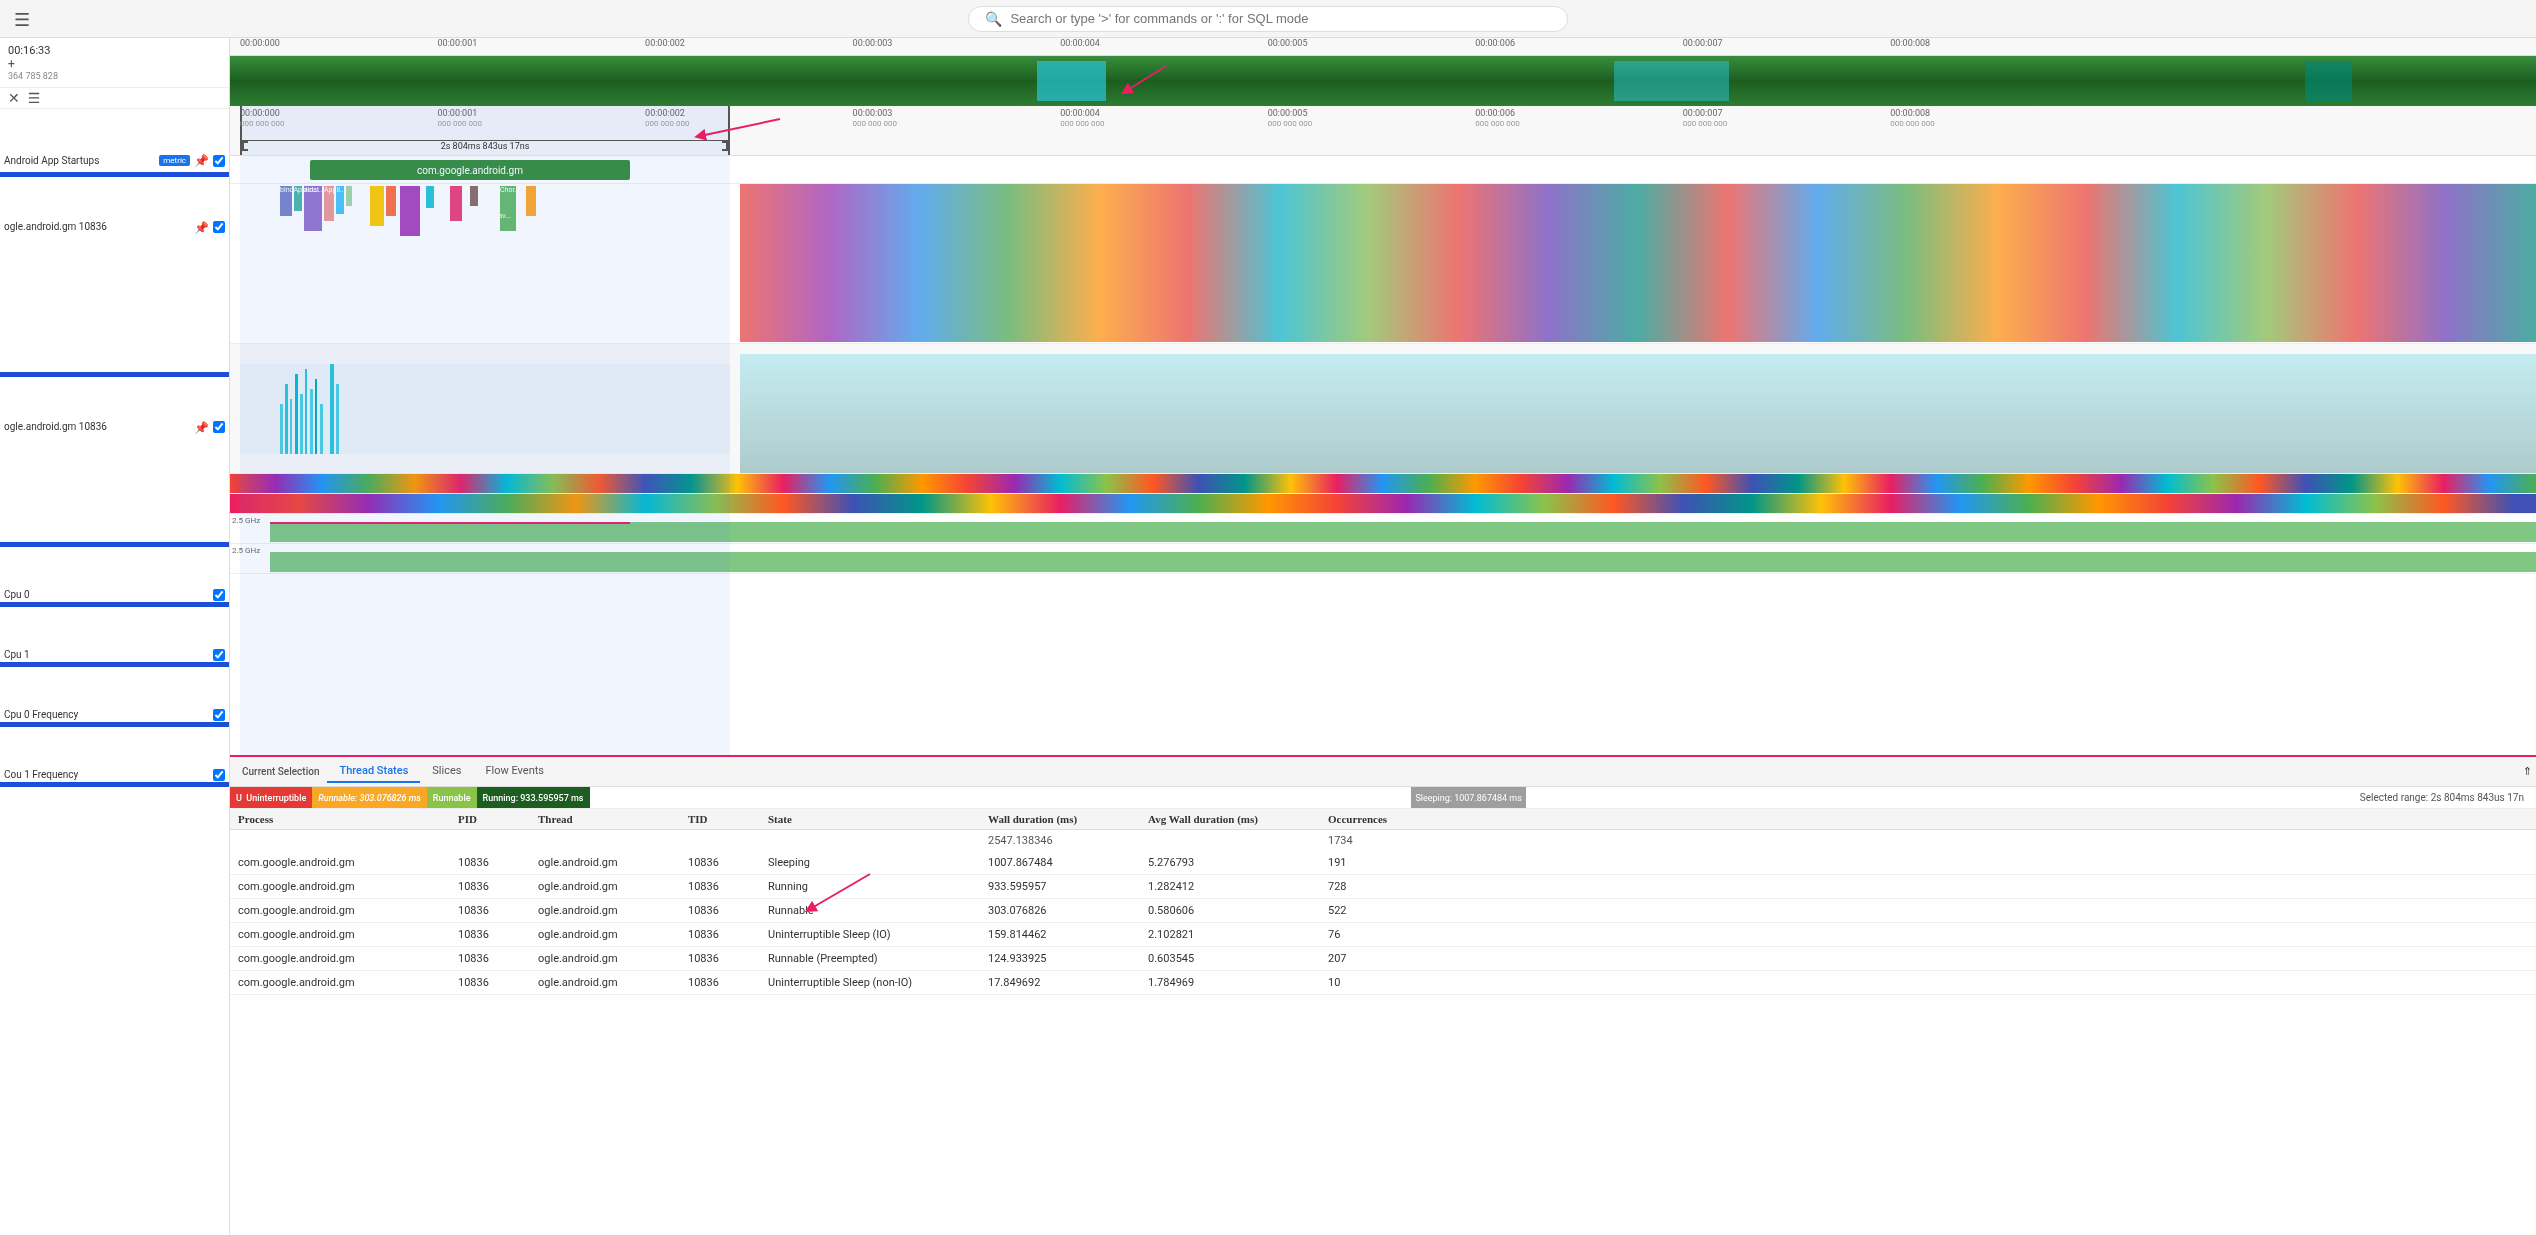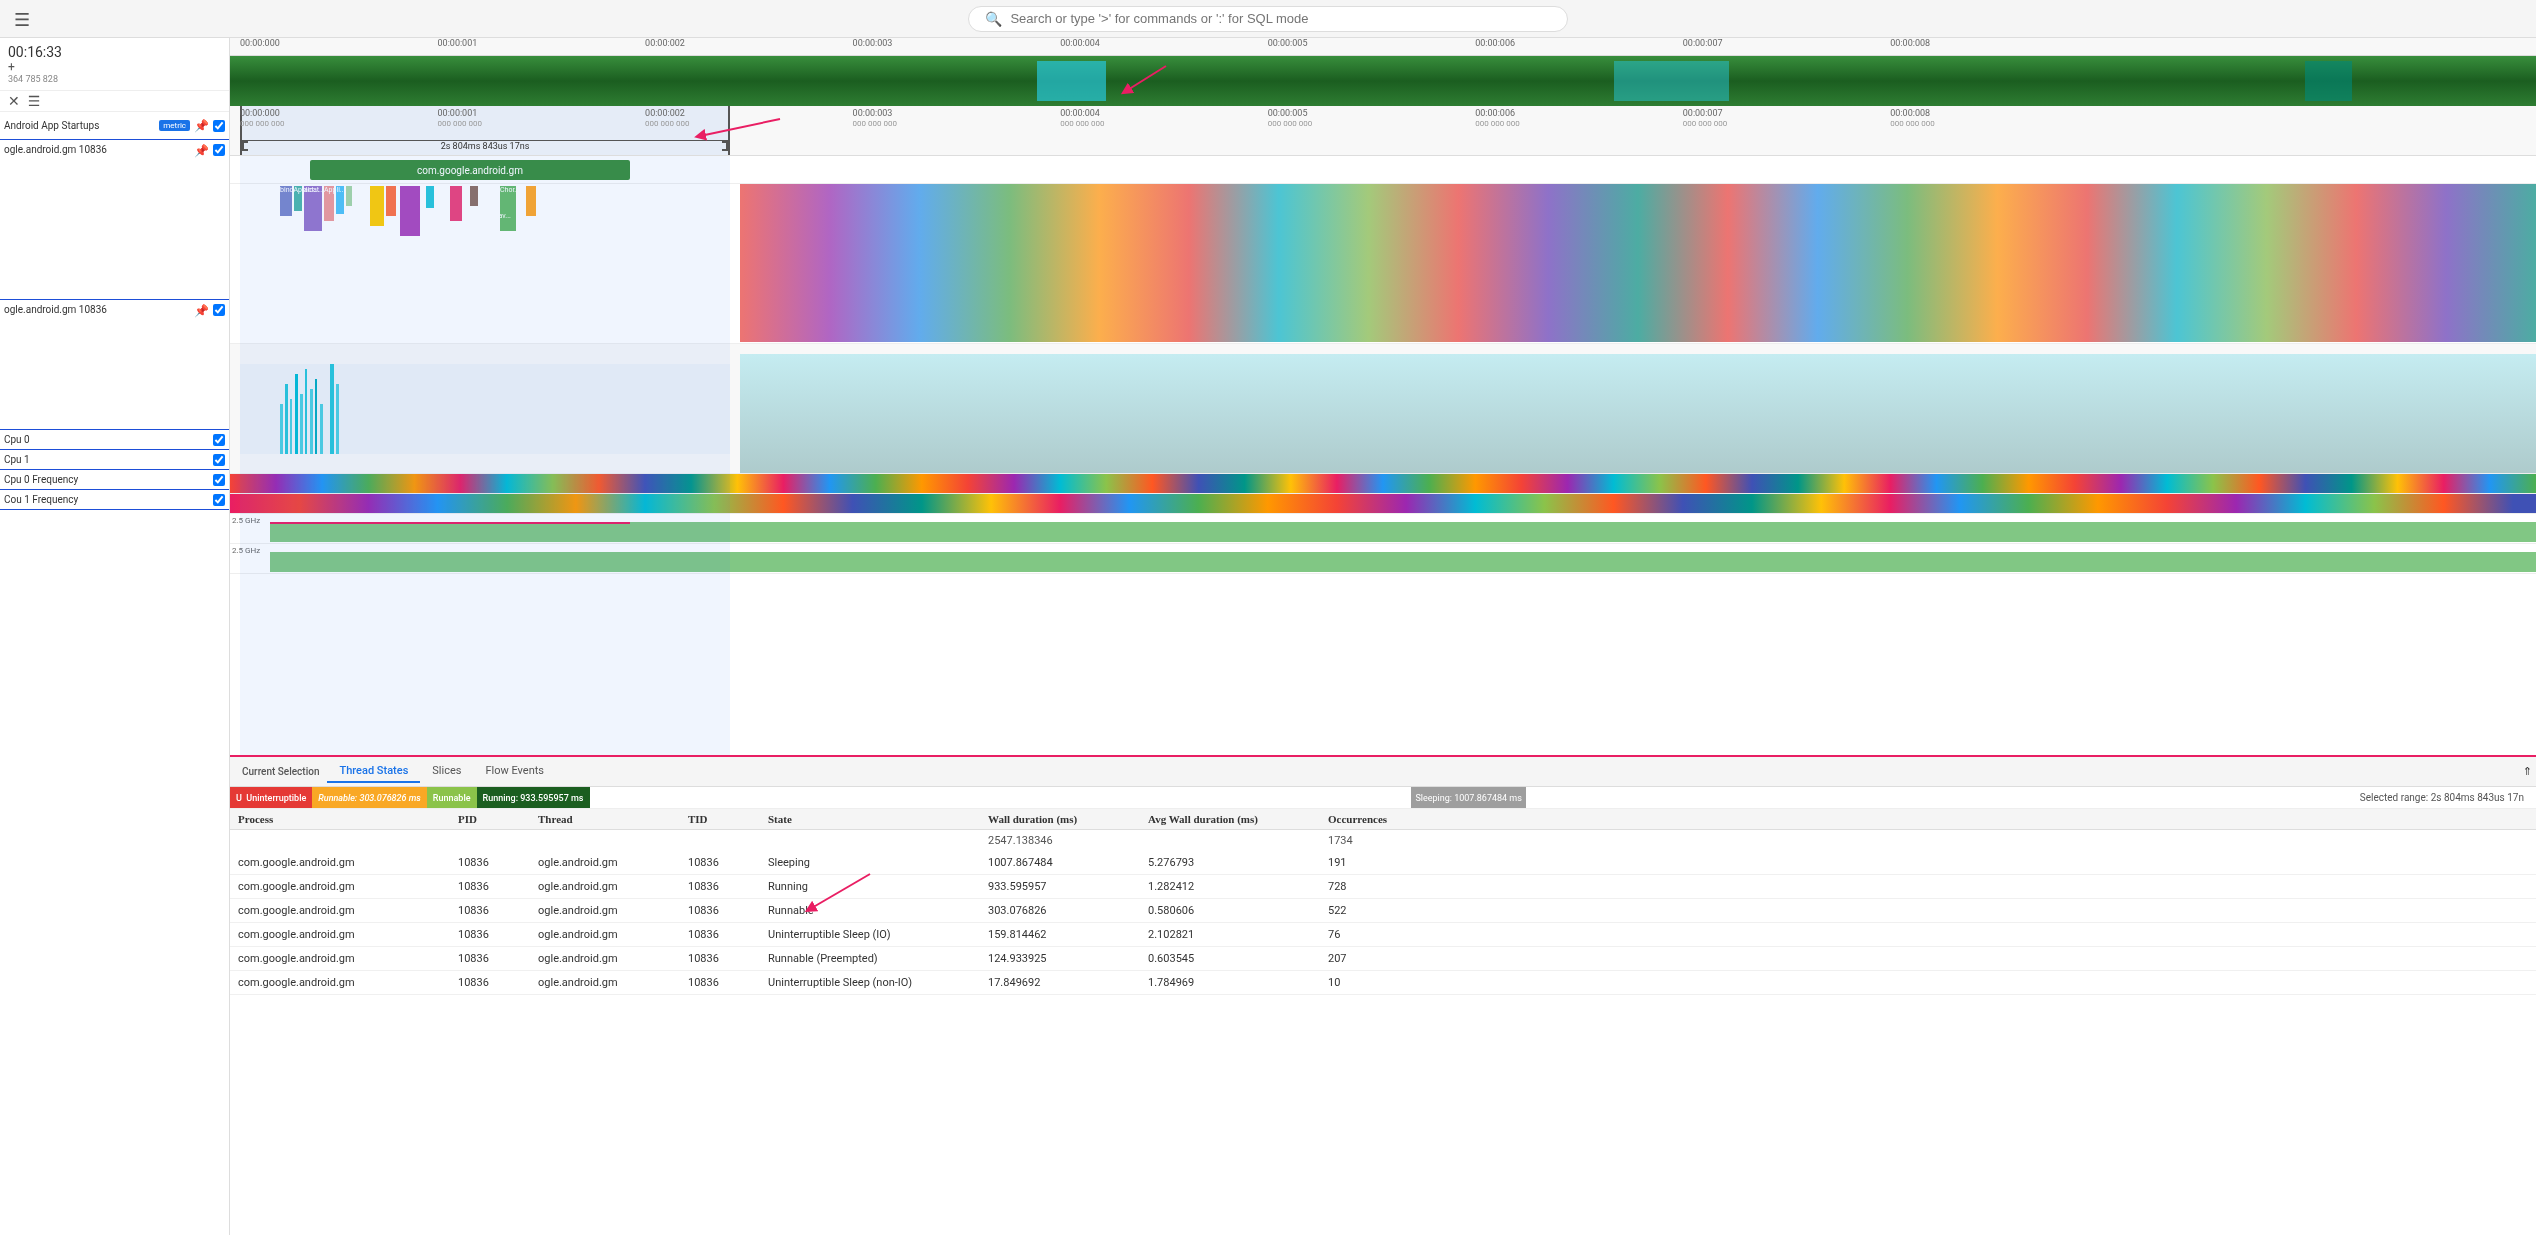--- a/index.html
+++ b/index.html
@@ -19,27 +19,27 @@
     }
     #search-bar .search-icon { color: #aaa; margin-right: 8px; font-size: 14px; }
     #search-bar input { border: none; outline: none; font-size: 13px; color: #555; width: 100%; background: transparent; }
 
     
     #main { display: flex; height: calc(1235px - 38px); }
 
     
     #left-panel { width: 230px; flex-shrink: 0; border-right: 1px solid #ddd; display: flex; flex-direction: column; }
     #timeline-info { padding: 6px 8px; border-bottom: 1px solid #eee; font-size: 10px; color: #555; }
-    #timeline-info .time { font-size: 14px; color: #333; }
+    #timeline-info .time { font-size: 11px; color: #333; }
     #timeline-controls { display: flex; align-items: center; padding: 2px 8px; border-bottom: 1px solid #eee; }
     #timeline-controls span { margin-right: 8px; cursor: pointer; font-size: 14px; color: #555; }
 
     .track-row {
       display: flex; align-items: center; padding: 2px 4px;
-      border-bottom: 1px solid #1d4ed8; height: 24px;
+      border-bottom: 5px solid #1d4ed8; height: 24px; margin-top: 40px;
     }
     .track-name { flex: 1; font-size: 10px; color: #333; white-space: nowrap; overflow: hidden; text-overflow: ellipsis; }
     .track-badge { background: #1a73e8; color: #fff; font-size: 8px; padding: 1px 4px; border-radius: 2px; margin-left: 4px; }
     .track-pin { margin-left: 4px; cursor: pointer; font-size: 12px; color: #777; }
     .track-checkbox { margin-left: 4px; cursor: pointer; width: 12px; height: 12px; }
 
     .cpu-row { height: 20px; }
     .freq-row { height: 20px; }
 
     

